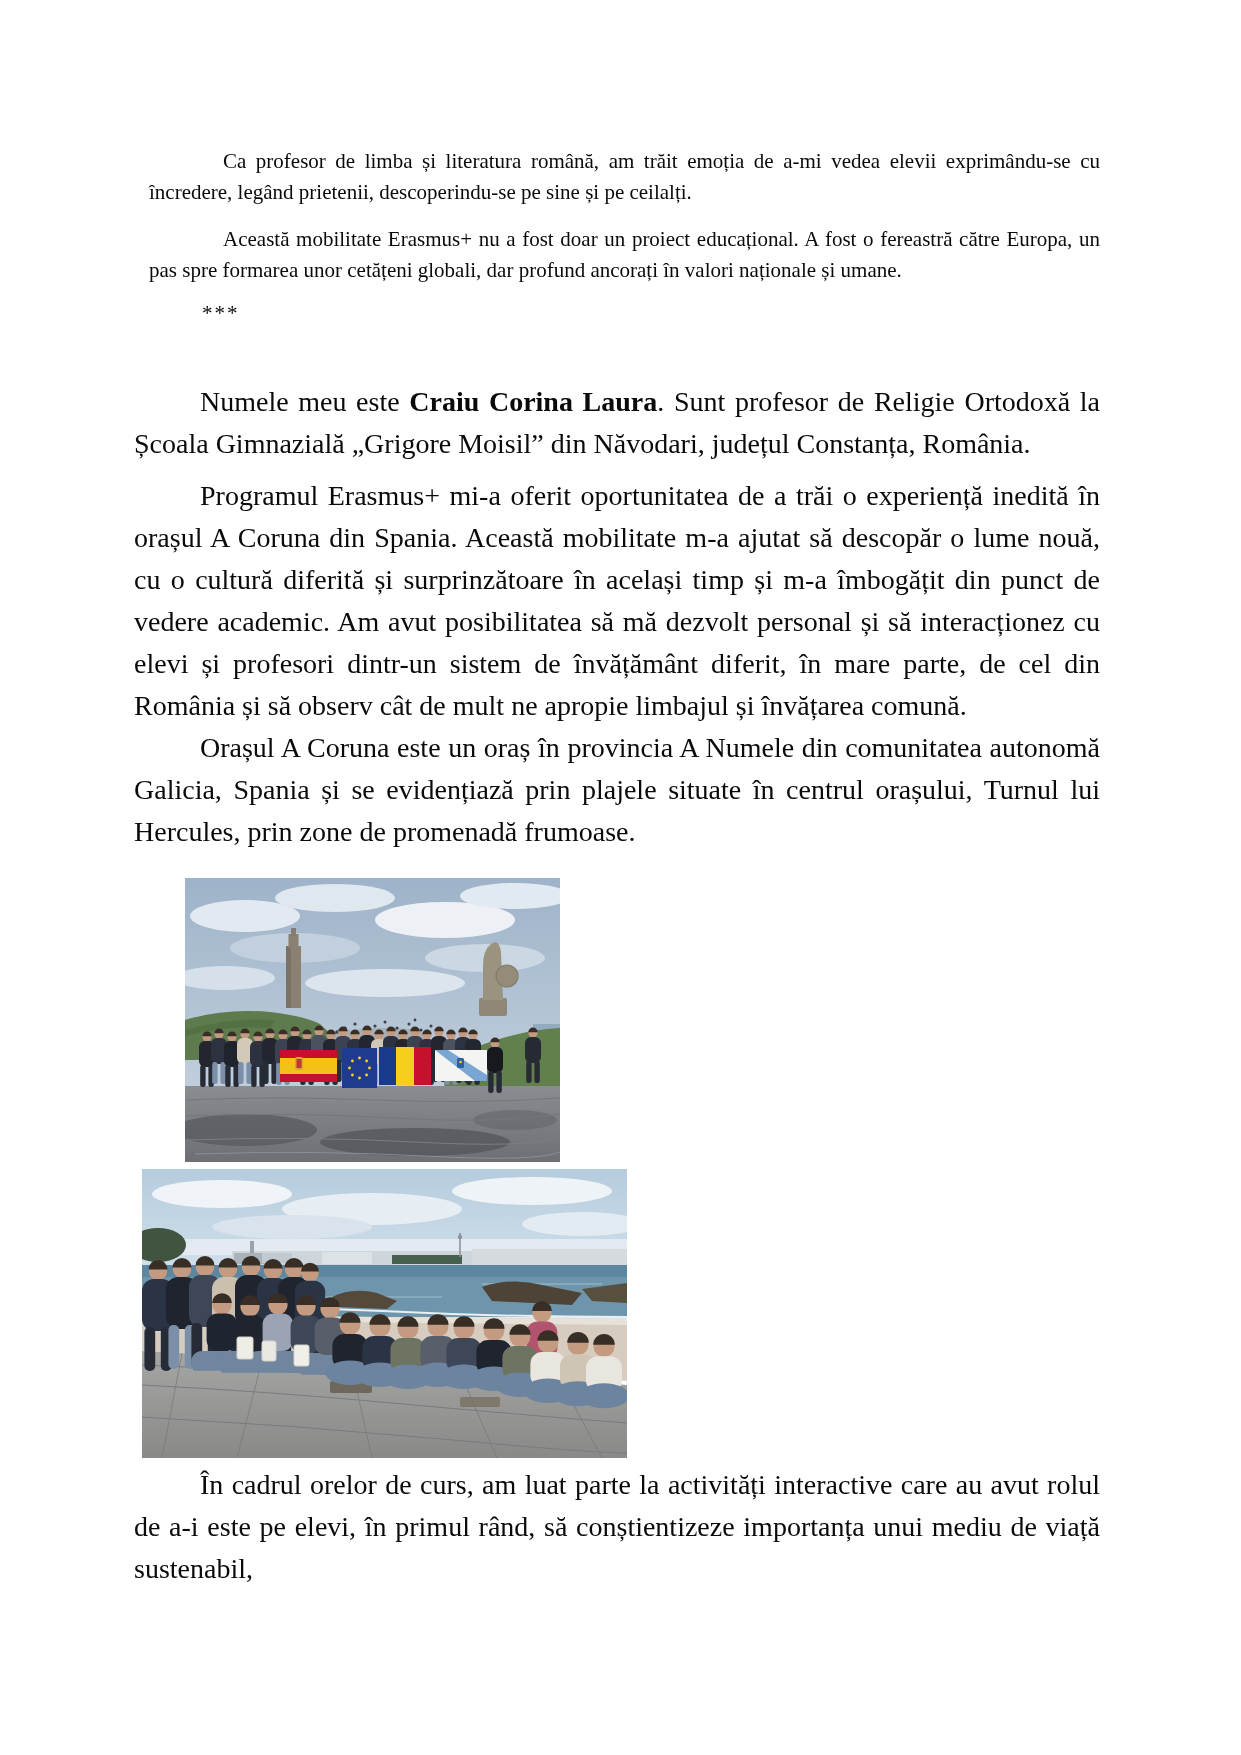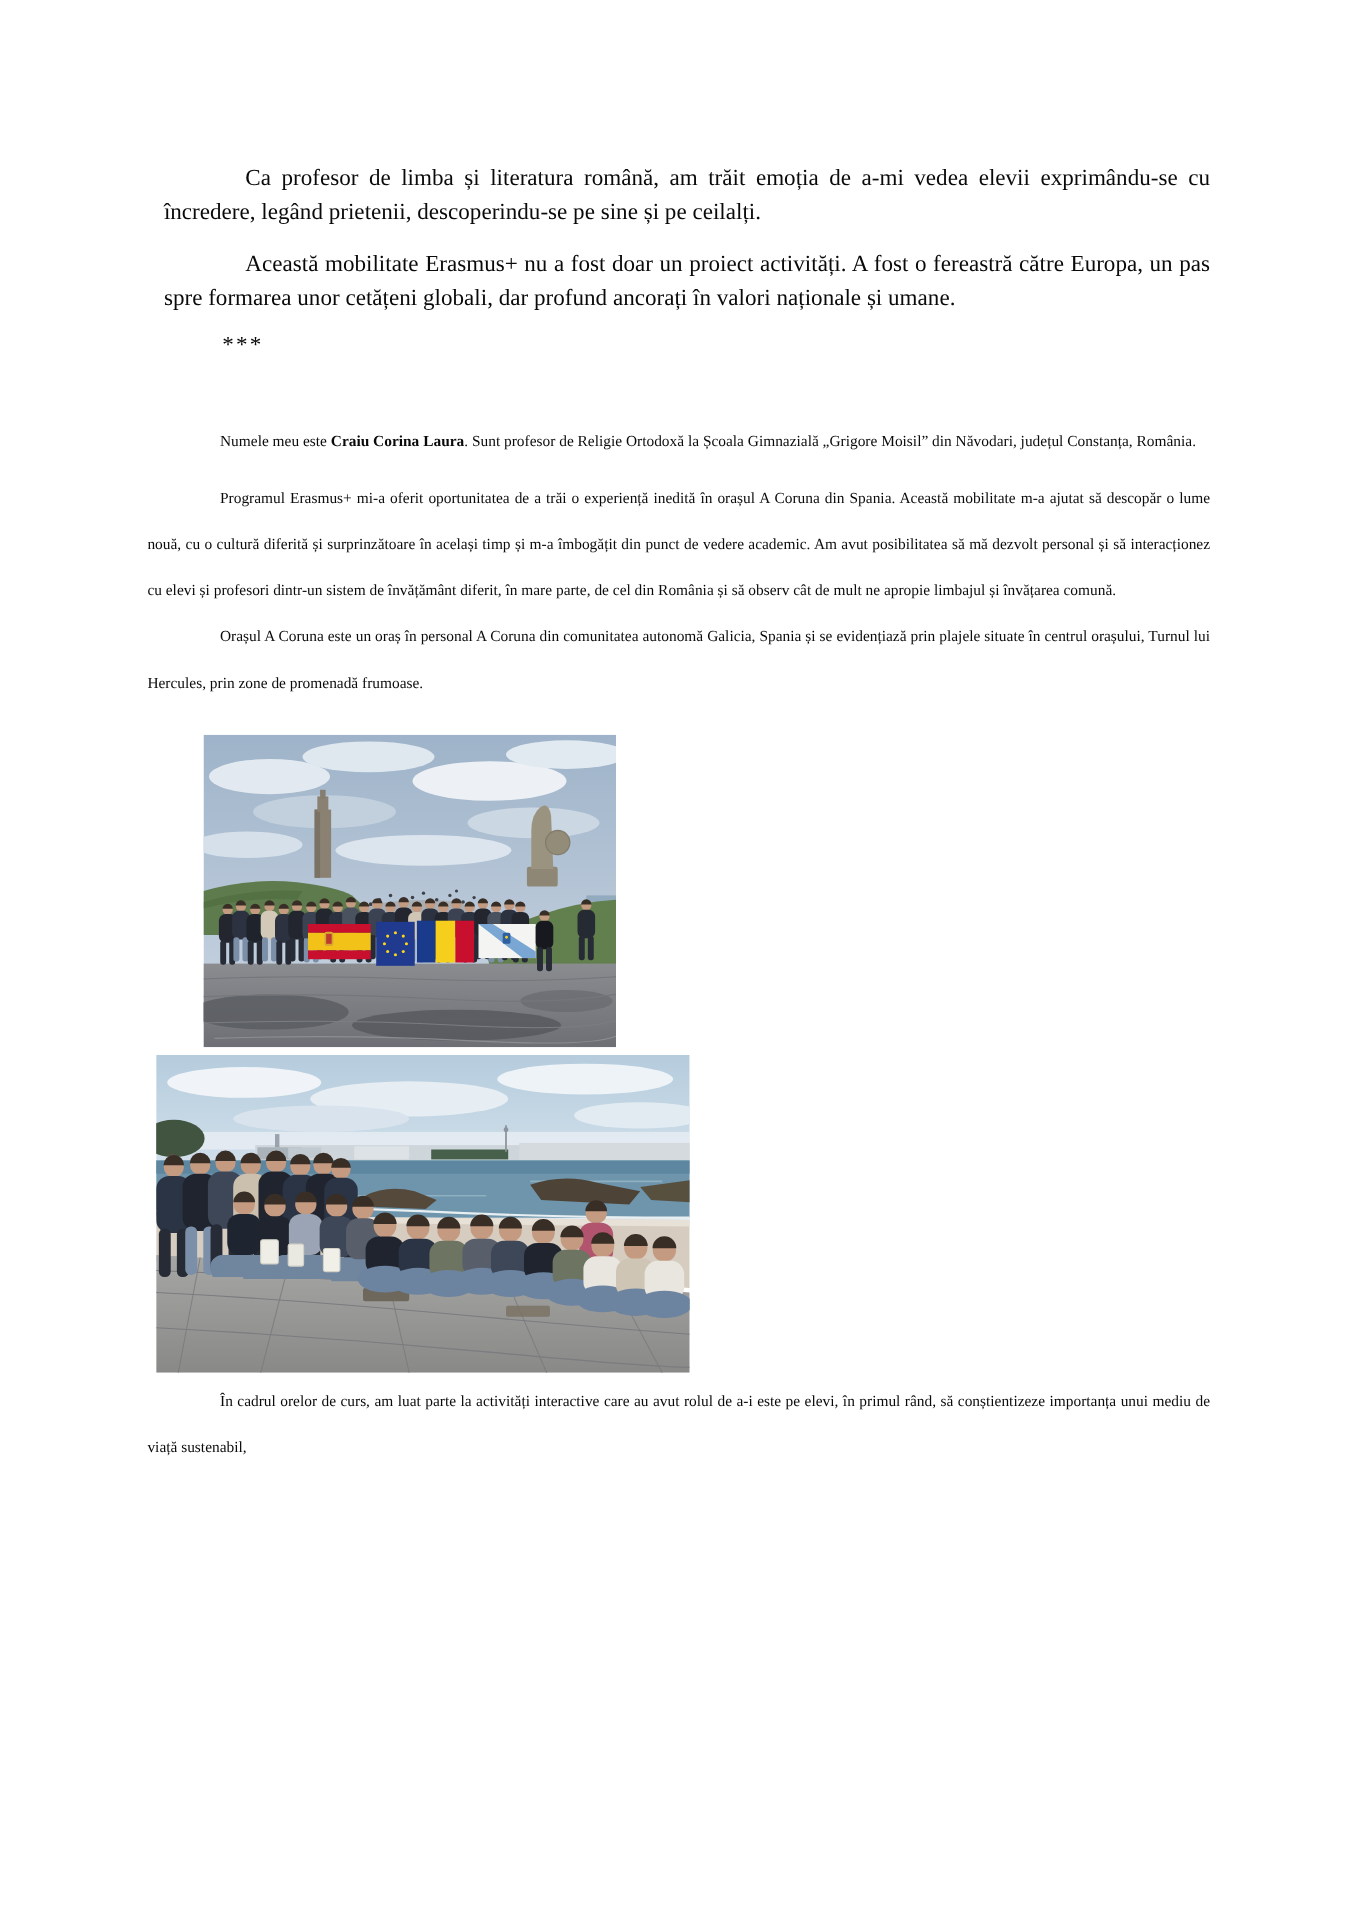--- a/index.html
+++ b/index.html
@@ -2,21 +2,21 @@
 <html><head>
 <meta charset="utf-8">
 <style>
   html,body{margin:0;padding:0;background:#ffffff;}
   body{width:1241px;height:1755px;position:relative;font-family:"Liberation Serif",serif;color:#0a0a0a;}
   .page{position:absolute;inset:0;box-sizing:border-box;padding:146px 141px 16px 134px;background:#ffffff;}
   .blockA{margin-left:15px;width:951px;font-size:21px;line-height:31px;text-align:justify;}
   .blockA p{margin:0;text-indent:74px;}
   .p2{margin-top:16px !important;}
   .sep{margin-top:12px !important;text-indent:53px !important;letter-spacing:2px;text-align:left !important;}
-  .blockB{width:966px;font-size:14px;line-height:42px;text-align:justify;}
+  .blockB{width:966px;font-size:28px;line-height:42px;text-align:justify;}
   .blockB p{margin:0;text-indent:66px;}
   .p3{margin-top:52px !important;}
   .p4{margin-top:10px !important;}
   .p6{margin-top:6px !important;}
   figure{margin:0;padding:0;line-height:0;}
   .photo1{margin:25px 0 0 51px;width:375px;height:284px;}
   .photo2{margin:7px 0 0 8px;width:485px;height:289px;}
   svg{display:block;}
   .defs{position:absolute;width:0;height:0;overflow:hidden;}
 </style>
@@ -51,28 +51,28 @@
       <rect x="-7.5" y="3" width="15" height="15" rx="5" fill="currentColor"></rect>
       <ellipse cx="0" cy="19.5" rx="10.5" ry="5.2" fill="#6c84a0"></ellipse>
     </symbol>
   </defs>
 </svg>
 
 <div class="page">
 
   <div class="blockA">
     <p>Ca profesor de limba și literatura română, am trăit emoția de a-mi vedea elevii exprimându-se cu încredere, legând prietenii, descoperindu-se pe sine și pe ceilalți.</p>
-    <p class="p2">Această mobilitate Erasmus+ nu a fost doar un proiect activități. A fost o fereastră către Europa, un pas spre formarea unor cetățeni globali, dar profund ancorați în valori naționale și umane.</p>
+    <p class="p2">Această mobilitate Erasmus+ nu a fost doar un proiect educațional. A fost o fereastră către Europa, un pas spre formarea unor cetățeni globali, dar profund ancorați în valori naționale și umane.</p>
     <p class="sep">***</p>
   </div>
 
   <div class="blockB">
     <p class="p3"><span>Numele meu este </span><b>Craiu Corina Laura</b><span>. Sunt profesor de Religie Ortodoxă la Școala Gimnazială „Grigore Moisil” din Năvodari, județul Constanța, România.</span></p>
     <p class="p4">Programul Erasmus+ mi-a oferit oportunitatea de a trăi o experiență inedită în orașul A Coruna din Spania. Această mobilitate m-a ajutat să descopăr o lume nouă, cu o cultură diferită și surprinzătoare în același timp și m-a îmbogățit din punct de vedere academic. Am avut posibilitatea să mă dezvolt personal și să interacționez cu elevi și profesori dintr-un sistem de învățământ diferit, în mare parte, de cel din România și să observ cât de mult ne apropie limbajul și învățarea comună.</p>
-    <p>Orașul A Coruna este un oraș în personal A Coruna din comunitatea autonomă Galicia, Spania și se evidențiază prin plajele situate în centrul orașului, Turnul lui Hercules, prin zone de promenadă  frumoase.</p>
+    <p>Orașul A Coruna este un oraș în provincia A Numele din comunitatea autonomă Galicia, Spania și se evidențiază prin plajele situate în centrul orașului, Turnul lui Hercules, prin zone de promenadă  frumoase.</p>
   </div>
 
   <figure class="photo1">
     <svg viewBox="0 0 375 284" width="375" height="284">
       <defs>
         <linearGradient id="sky1" x1="0" y1="0" x2="0" y2="1">
           <stop offset="0" stop-color="#9eb3c9"></stop>
             <stop offset="1" stop-color="#ccd7e3"></stop>
         </linearGradient>
         <linearGradient id="pav1" x1="0" y1="0" x2="0" y2="1">

